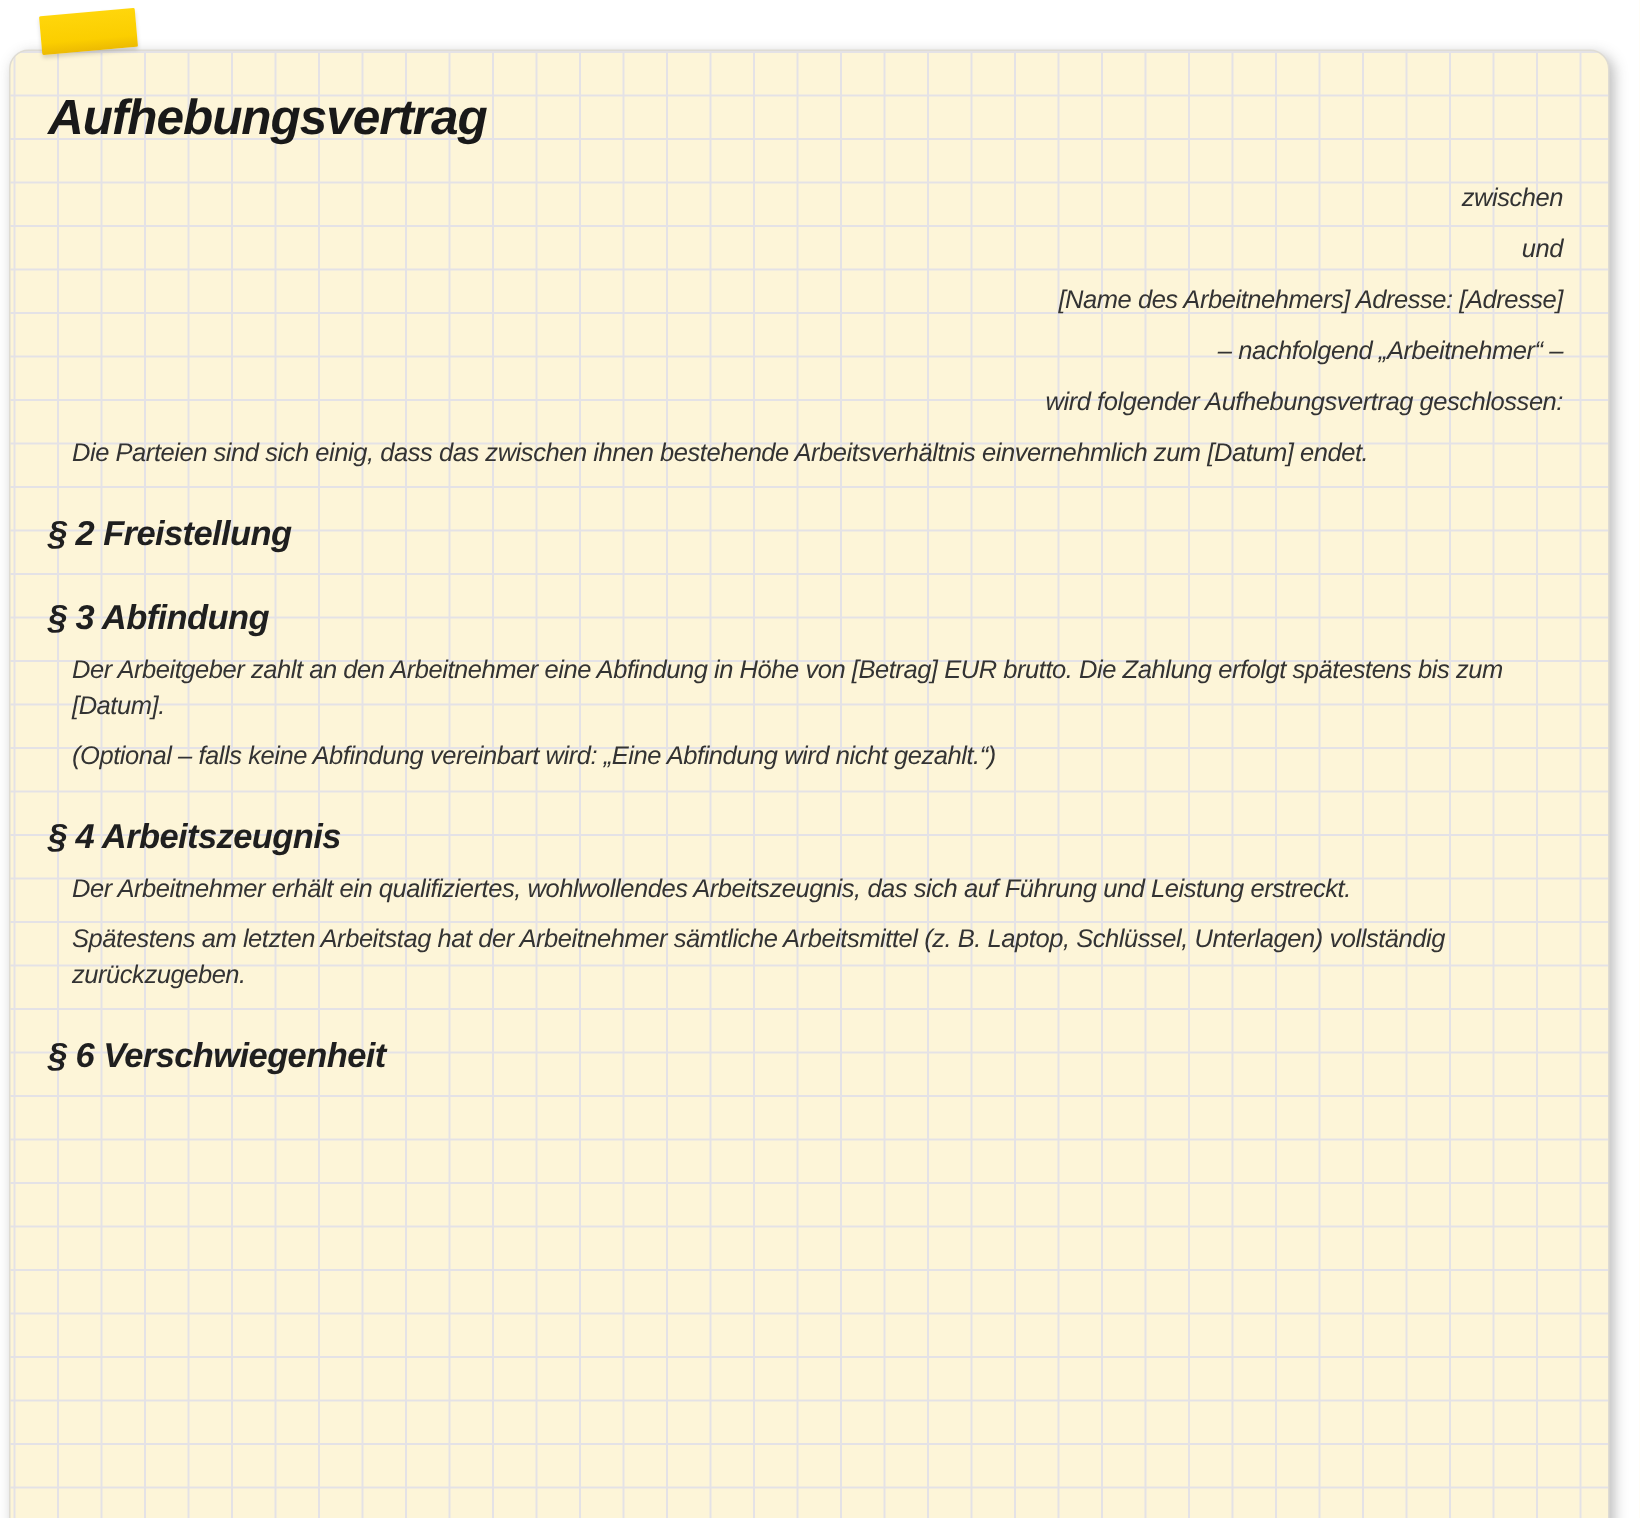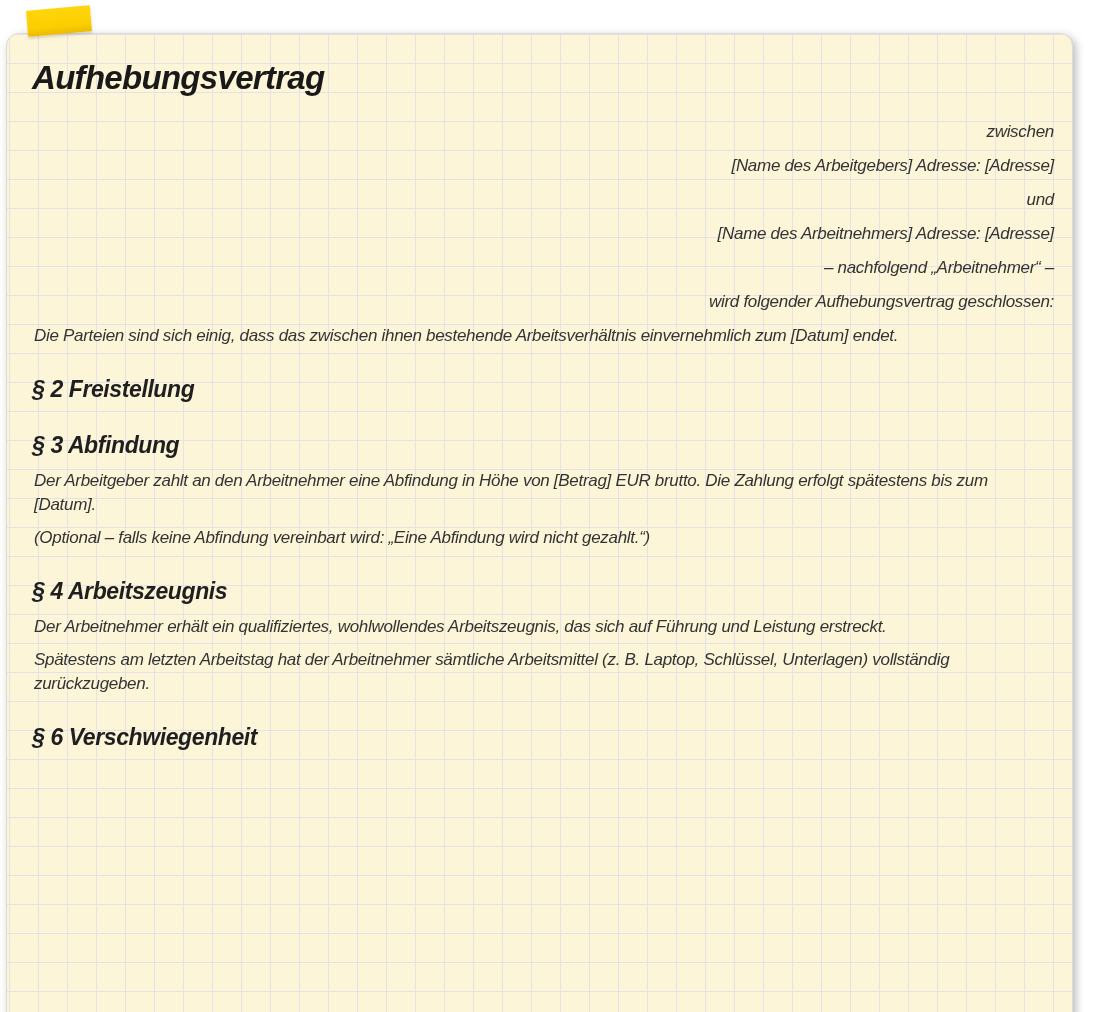--- a/index.html
+++ b/index.html
@@ -39,21 +39,21 @@
     border-radius: 1px;
     box-shadow: 0 2px 3px rgba(0,0,0,0.15);
     z-index: 5;
   }
   .content {
     position: absolute;
     left: 0;
     top: 0;
     width: 100%;
     box-sizing: border-box;
-    padding: 24px 18px 40px 25px;
+    padding: 24px 30px 40px 25px;
     font-style: italic;
     color: #333333;
   }
   h1.doc-title {
     margin: 0 0 22px 0;
     font-size: 33px;
     line-height: 40px;
     font-weight: bold;
     font-style: italic;
     letter-spacing: -0.7px;
@@ -69,39 +69,38 @@
   h2.sec-heading {
     margin: 26px 0 9px 0;
     font-size: 23px;
     line-height: 30px;
     font-weight: bold;
     font-style: italic;
     letter-spacing: -0.4px;
     color: #1f1f1f;
   }
   .sec-body p {
-    margin: 0 0 9px 2px;
+    margin: 0 0 9px 16px;
     font-size: 17px;
     line-height: 24px;
     letter-spacing: -0.3px;
   }
 </style>
 </head>
 <body>
 
 <div class="tape"></div>
 
 <div class="paper">
   <div class="content">
 
     <h1 class="doc-title">Aufhebungsvertrag</h1>
 
     <div class="intro">
       <p>zwischen</p>
-      <p>[Name des Arbeitgebers] Adresse: [Adresse]</p>
       <p>und</p>
       <p>[Name des Arbeitnehmers] Adresse: [Adresse]</p>
       <p>– nachfolgend „Arbeitnehmer“ –</p>
       <p>wird folgender Aufhebungsvertrag geschlossen:</p>
     </div>
 
     <div class="section">
       <div class="sec-body">
         <p>Die Parteien sind sich einig, dass das zwischen ihnen bestehende Arbeitsverhältnis einvernehmlich zum [Datum] endet.</p>
       </div>

